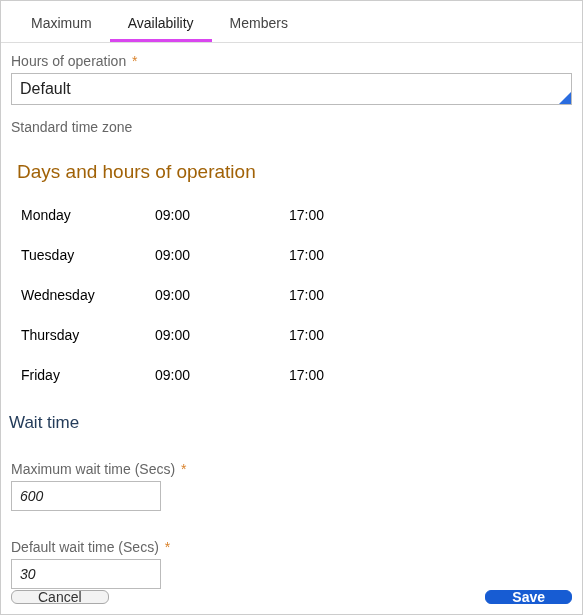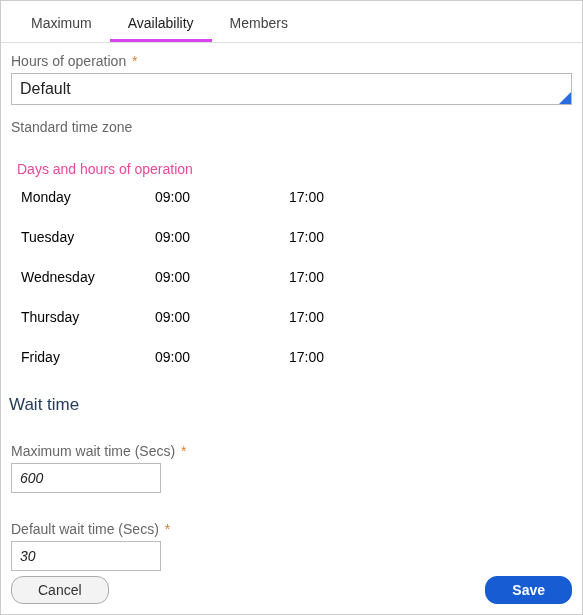--- a/index.html
+++ b/index.html
@@ -73,24 +73,24 @@
     display: flex;
     gap: 14px;
     color: #666;
     font-size: 14px;
   }
   .tz-value { color: #444; }
   .section {
     margin-top: 26px;
   }
   .section-title {
-    font-size: 14px;
-    color: #ec4899;
+    font-size: 19px;
+    color: #a16207;
     font-weight: 500;
-    margin-bottom: 0;
+    margin-bottom: 12px;
   }
   .hours-grid {
     padding-left: 4px;
   }
   .hours-row {
     display: flex;
     align-items: center;
     height: 40px;
     color: #000000;
     font-size: 14px;
@@ -126,25 +126,25 @@
   }
   .footer {
     position: absolute;
     bottom: 10px;
     left: 10px;
     right: 10px;
     display: flex;
     justify-content: space-between;
   }
   .btn {
-    height: 28px;
+    height: 14px;
     padding: 0 26px;
     font-size: 14px;
     cursor: pointer;
-    border-radius: 12px;
+    border-radius: 6px;
     display: inline-flex;
     align-items: center;
     justify-content: center;
   }
   .btn-cancel {
     background: #f3f3f3;
     border: 1px solid #aaa;
     color: #333;
   }
   .btn-save {

